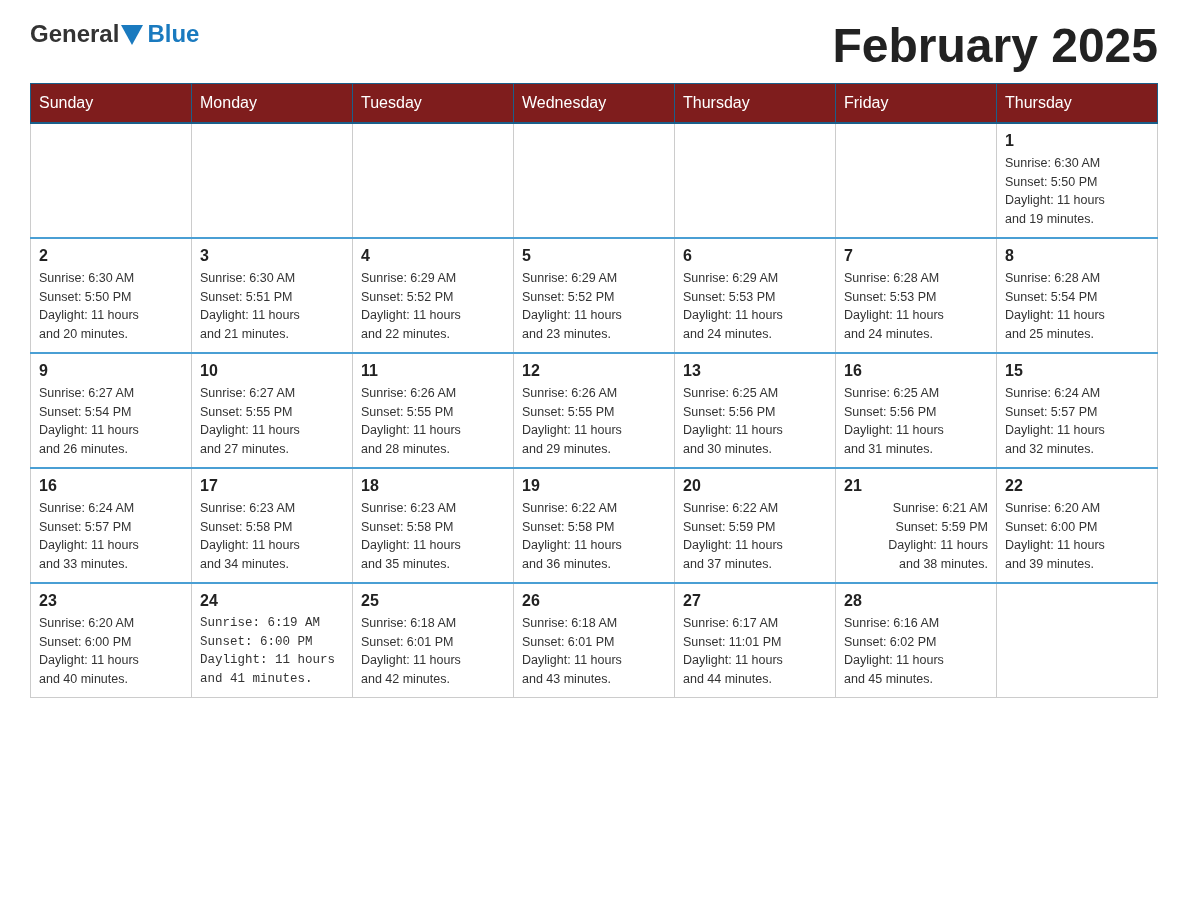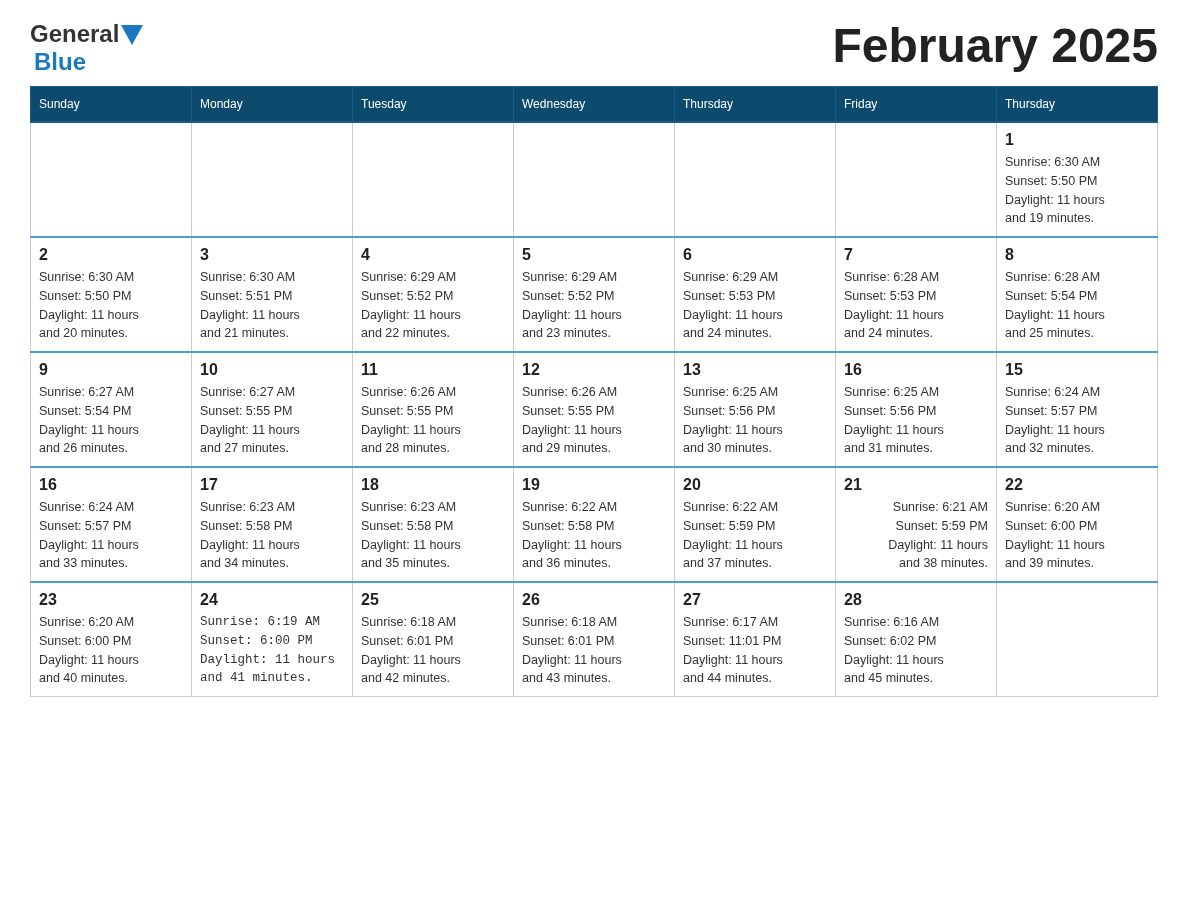--- a/index.html
+++ b/index.html
@@ -29,23 +29,23 @@
       font-size: 20px;
       color: #444;
       margin-top: 4px;
     }
     .calendar {
       width: 100%;
       border-collapse: collapse;
       margin-top: 10px;
     }
     .calendar th {
-      background-color: #0c4a6e;
+      background-color: #7f1d1d;
       color: #fff;
-      font-size: 12px;
+      font-size: 16px;
       font-weight: normal;
       padding: 10px 8px;
       text-align: left;
       border: 1px solid #1a5f8a;
     }
     .calendar td {
       vertical-align: top;
       padding: 8px;
       border: 1px solid #ccc;
       width: 14.28%;
@@ -70,21 +70,21 @@
     .day-info {
       font-size: 12.5px;
       line-height: 1.5;
       color: #333;
     }
     .empty-cell {
       background: #f9f9f9;
     }
     .logo-wrapper {
       display: flex;
-      flex-direction: column;
+      flex-direction: row;
     }
     .logo-top {
       display: flex;
       align-items: center;
     }
   </style>
 </head>
 <body>
 
 <div class="header">

